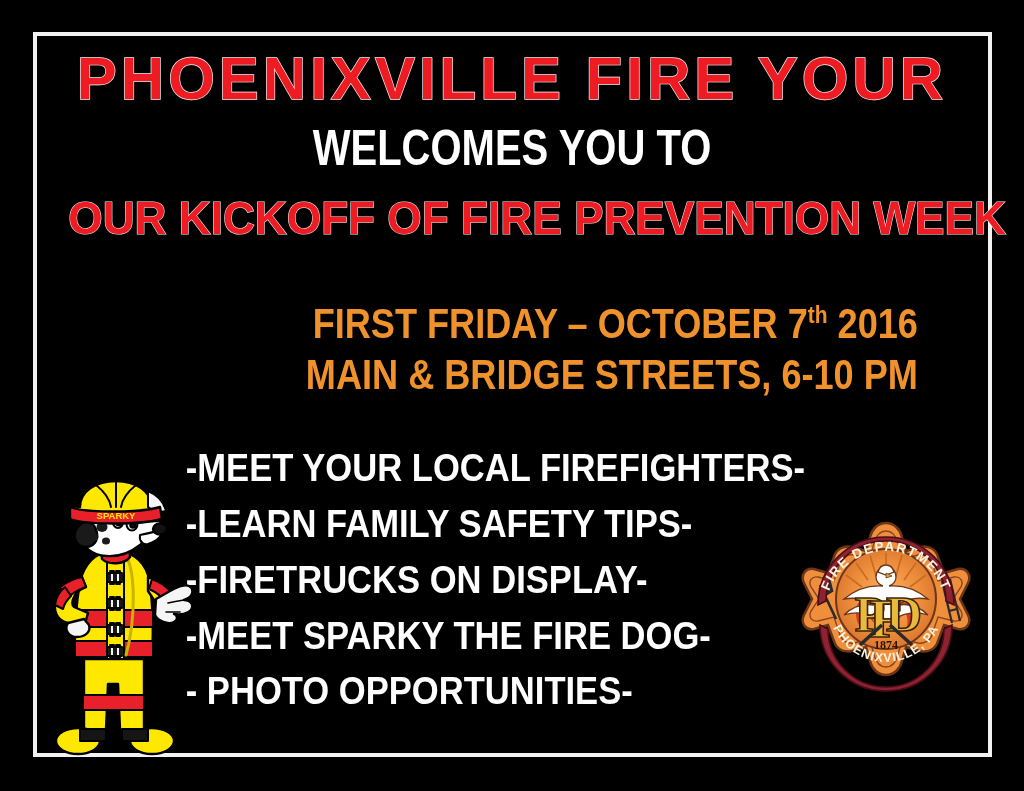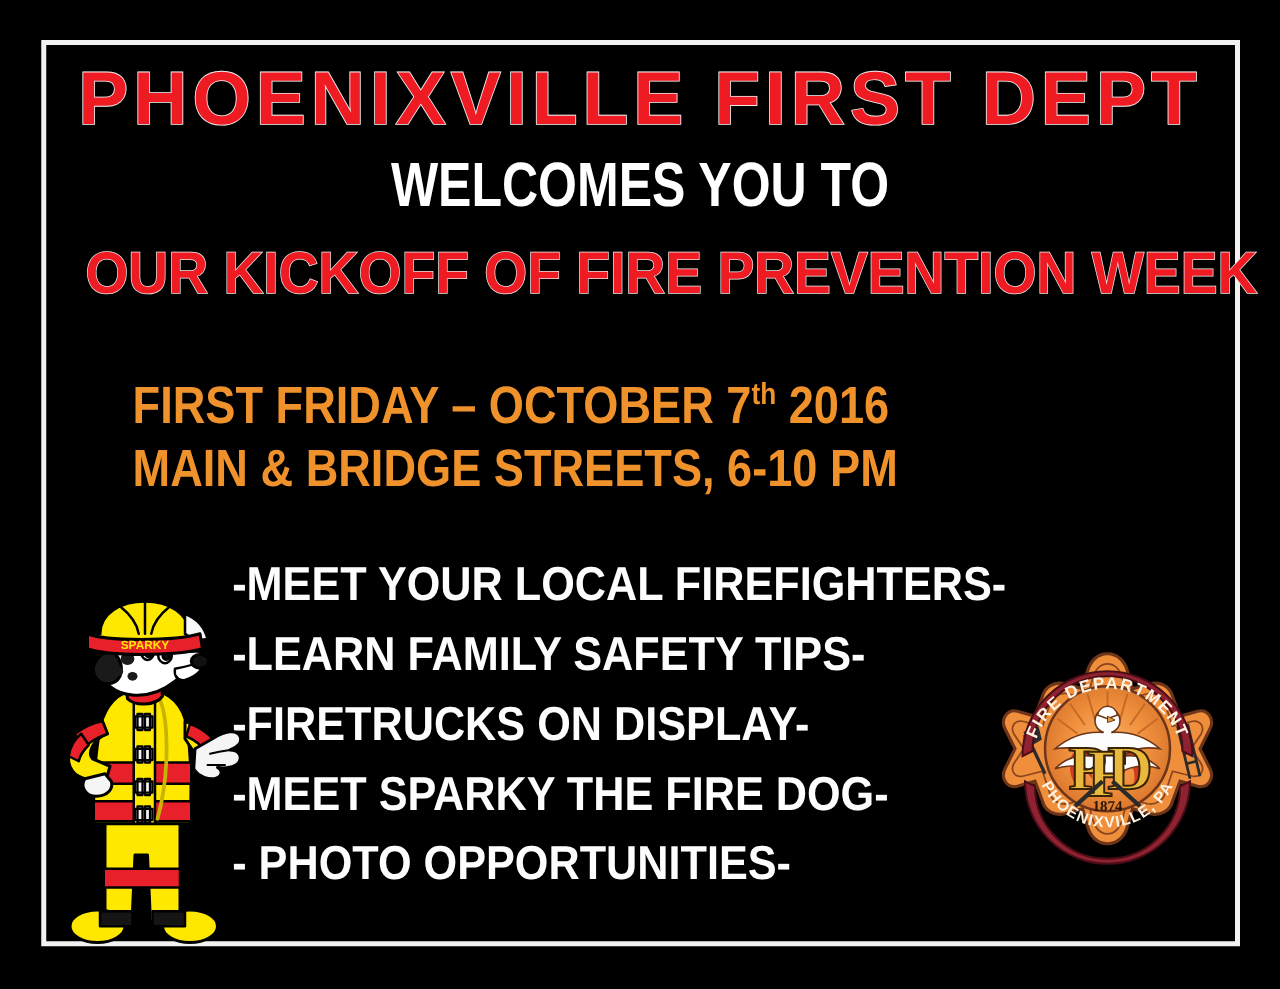--- a/index.html
+++ b/index.html
@@ -81,21 +81,21 @@
     margin-top: 16px;
     white-space: nowrap;
   }
 
   
   #details-block {
     position: absolute;
     left: 40px;
     top: 298px;
     width: 944px;
-    text-align: left;
+    text-align: right;
   }
   .line-orange {
     font-family: "Liberation Sans", sans-serif;
     font-weight: bold;
     font-size: 42px;
     line-height: 1.22;
     color: #f0922b;
     transform: scaleX(0.86);
     white-space: nowrap;
   }
@@ -144,21 +144,21 @@
   #badge svg { display: block; width: 100%; height: 100%; }
 </style>
 </head>
 <body>
 
 <div id="poster">
 
   <div id="frame"></div>
 
   <div id="headline-block">
-    <div class="line-dept">PHOENIXVILLE FIRST DEPT</div>
+    <div class="line-dept">PHOENIXVILLE FIRE YOUR</div>
     <div class="line-welcome">WELCOMES YOU TO</div>
     <div class="line-kickoff">OUR KICKOFF OF FIRE PREVENTION WEEK</div>
   </div>
 
   <div id="details-block">
     <div class="line-orange"><span>FIRST FRIDAY – OCTOBER 7</span><sup>th</sup><span> 2016</span></div>
     <div class="line-orange">MAIN &amp; BRIDGE STREETS, 6-10 PM</div>
   </div>
 
   <div id="bullets-block">

